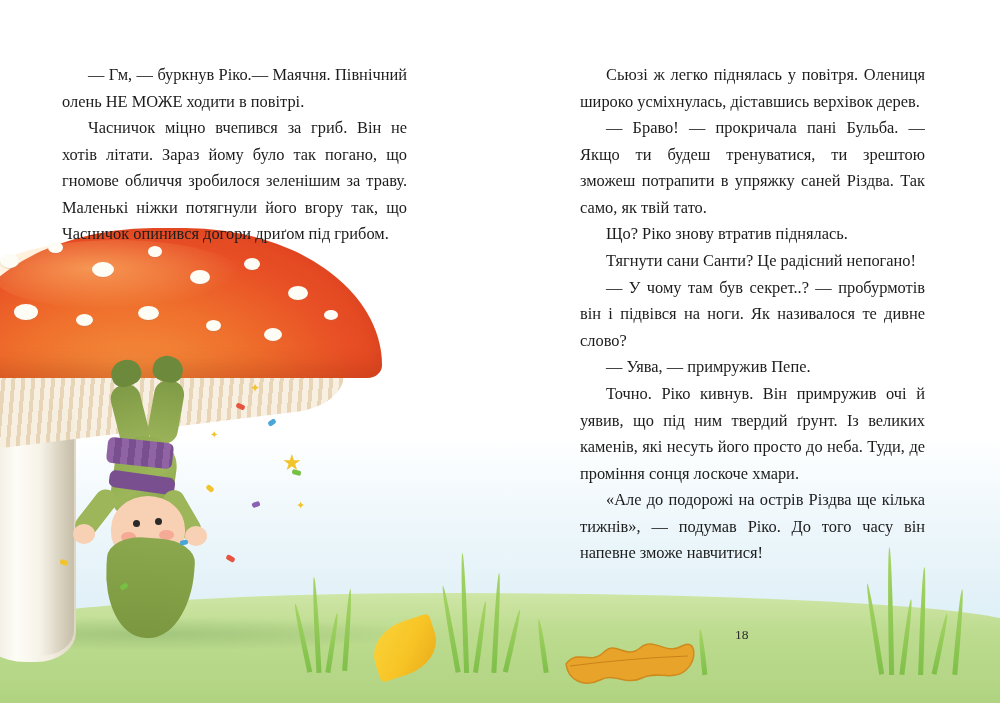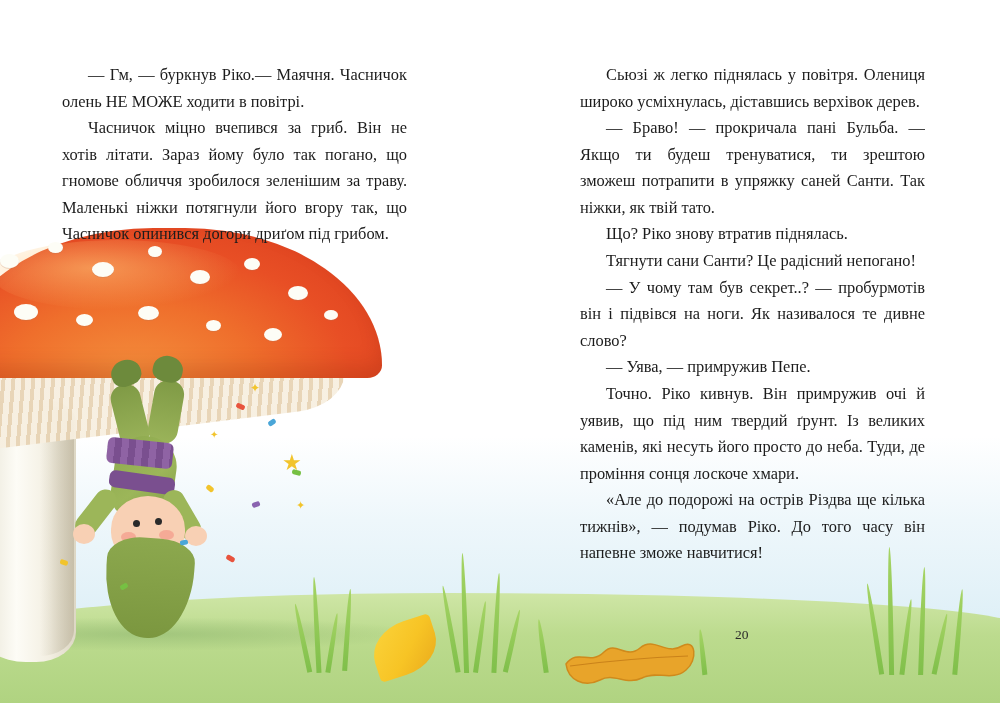--- a/index.html
+++ b/index.html
@@ -345,30 +345,30 @@
 
   <div class="leaf-yellow"></div>
   <div class="leaf-oak">
     <svg width="140" height="62" viewBox="0 0 140 62">
       <path d="M6 38 C18 22, 30 40, 44 26 C56 14, 66 34, 80 22 C94 10, 106 30, 122 20 C136 12, 138 34, 126 44 C112 56, 96 44, 82 52 C66 60, 54 46, 40 54 C24 62, 8 54, 6 38 Z" fill="#e8a42a" stroke="#cf8a1c" stroke-width="1.5"></path>
       <path d="M10 40 C40 36, 80 32, 128 30" stroke="#c9821a" stroke-width="1.2" fill="none"></path>
     </svg>
   </div>
 
   <div class="col col-left">
-    <p>— Гм, — буркнув Ріко.— Маячня. Часничок олень НЕ МОЖЕ ходити в повітрі.</p>
+    <p>— Гм, — буркнув Ріко.— Маячня. Північний олень НЕ МОЖЕ ходити в повітрі.</p>
     <p>Часничок міцно вчепився за гриб. Він не хотів літати. Зараз йому було так погано, що гномове обличчя зробилося зеленішим за траву. Малень­кі ніжки потягнули його вгору так, що Часничок опинився догори дриґом під грибом.</p>
   </div>
 
   <div class="col col-right">
     <p>Сьюзі ж легко піднялась у повітря. Олениця широко усміхнулась, діставшись верхівок дерев.</p>
-    <p>— Браво! — прокричала пані Бульба. — Якщо ти будеш тренуватися, ти зрештою зможеш потрапити в упряжку саней Санти. Так ніжки, як твій тато.</p>
+    <p>— Браво! — прокричала пані Бульба. — Якщо ти будеш тренуватися, ти зрештою зможеш потрапити в упряжку саней Різдва. Так само, як твій тато.</p>
     <p>Що? Ріко знову втратив піднялась.</p>
     <p>Тягнути сани Санти? Це радісний непогано!</p>
     <p>— У чому там був секрет..? — пробурмотів він і підвівся на ноги. Як називалося те дивне слово?</p>
     <p>— Уява, — примружив Пепе.</p>
     <p>Точно. Ріко кивнув. Він примружив очі й уявив, що під ним твердий ґрунт. Із великих каменів, які несуть його просто до неба. Туди, де проміння сонця лоскоче хмари.</p>
     <p>«Але до подорожі на острів Різдва ще кілька тижнів», — подумав Ріко. До того часу він напев­не зможе навчитися!</p>
   </div>
 
-  <div class="page-number">20</div>
+  <div class="page-number">18</div>
 
 </div>
 
 </body></html>

